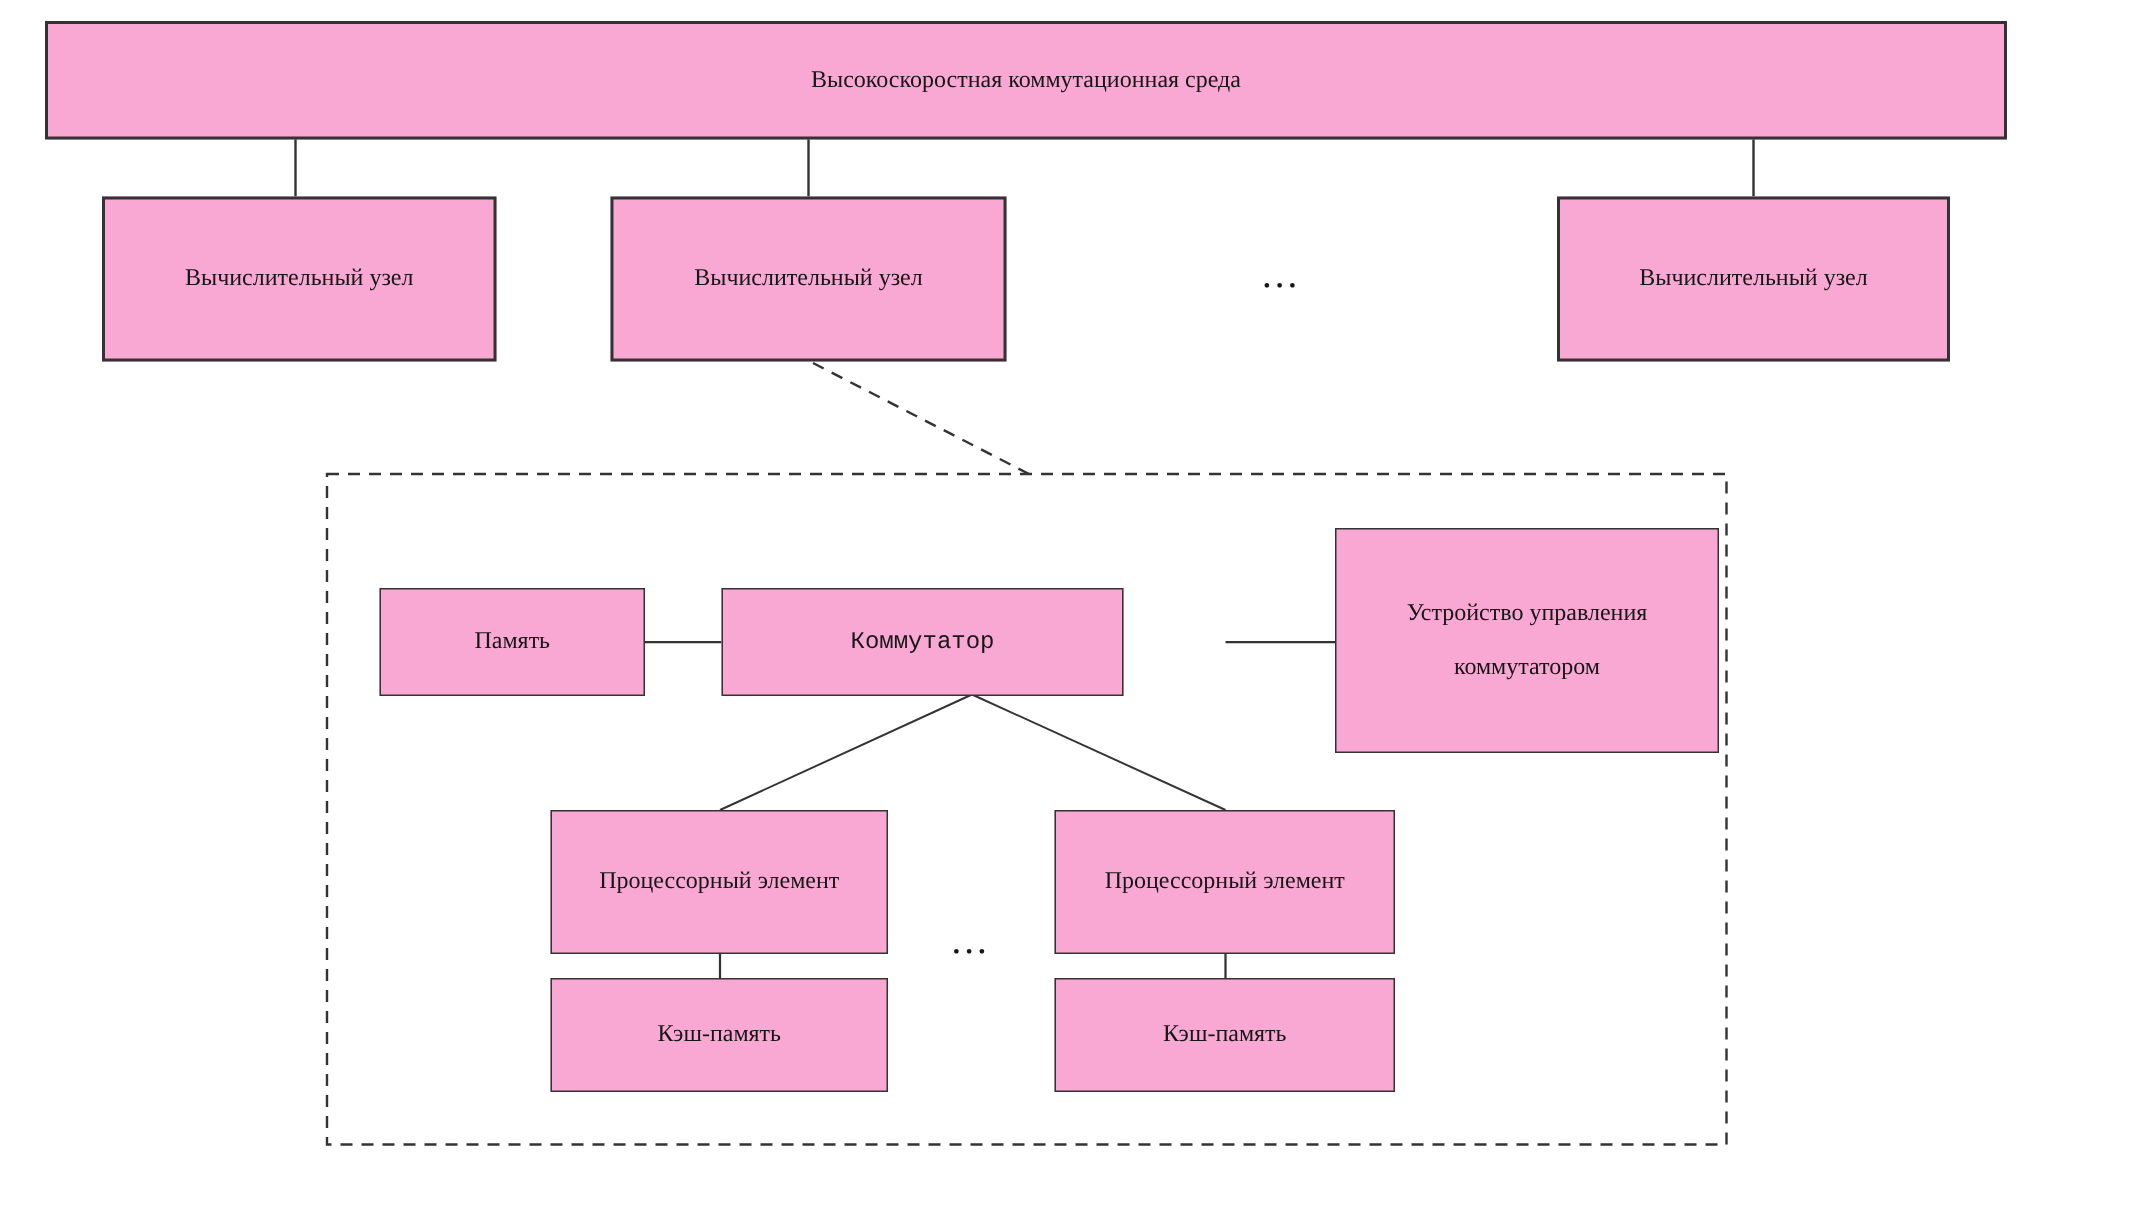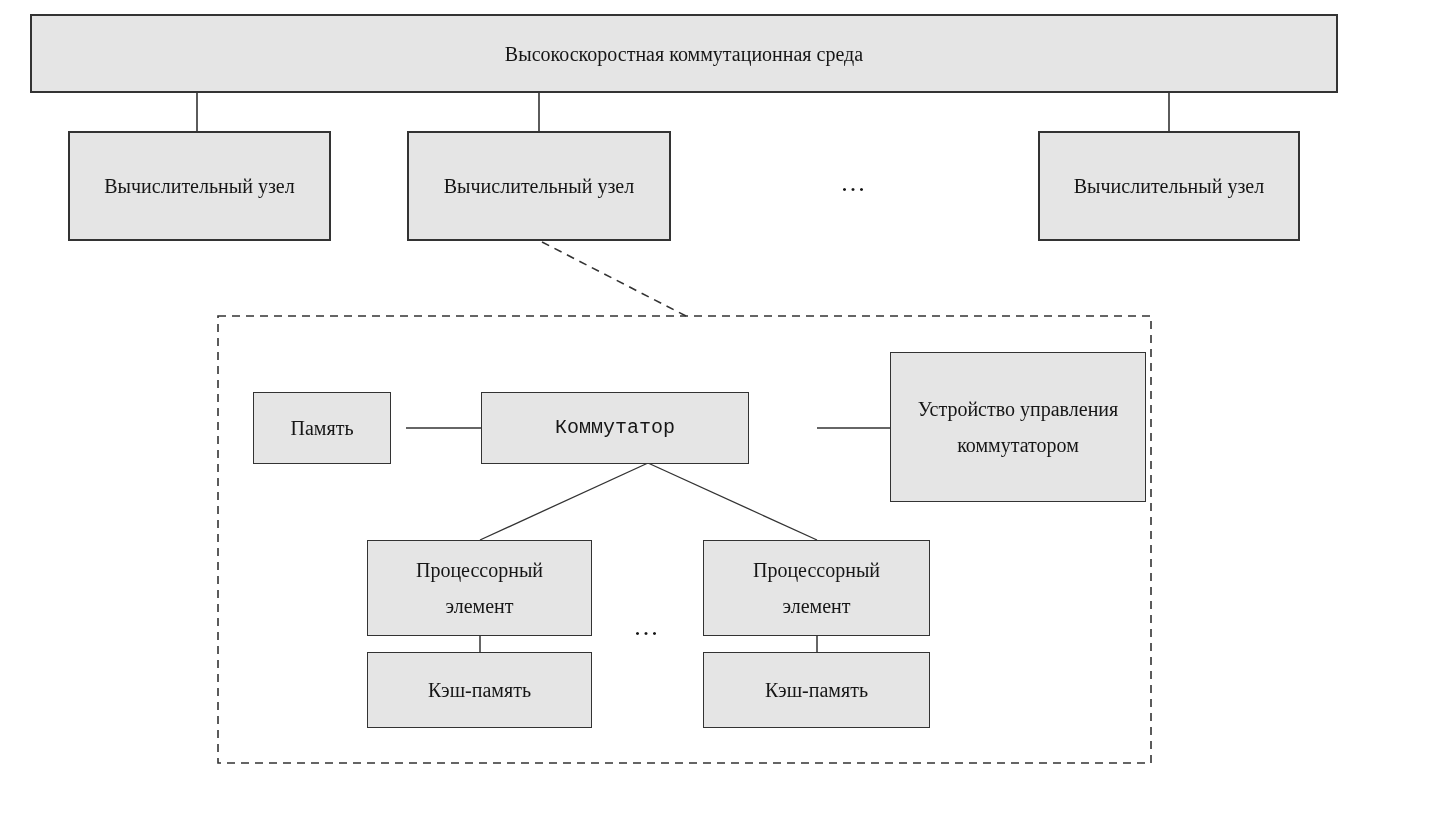--- a/index.html
+++ b/index.html
@@ -14,47 +14,47 @@
   }
   #lines {
     position: absolute;
     left: 0; top: 0;
     width: 1432px; height: 818px;
   }
   .box {
     position: absolute;
     box-sizing: border-box;
     border: 2px solid #333333;
-    background: #e5e5e5;
+    background: #f9a8d4;
     display: flex;
     align-items: center;
     justify-content: center;
     text-align: center;
-    font-size: 20px;
+    font-size: 16px;
     line-height: 36px;
   }
   .box.thin { border-width: 1.6px; }
   .ellipsis {
     position: absolute;
     font-size: 26px;
     line-height: 30px;
     text-align: center;
     width: 56px;
     letter-spacing: 2px;
   }
 
   
   .top-bar   { left: 30px;  top: 14px;  width: 1308px; height: 79px; }
   .node-1    { left: 68px;  top: 131px; width: 263px;  height: 110px; padding: 0 20px; }
   .node-2    { left: 407px; top: 131px; width: 264px;  height: 110px; padding: 0 20px; }
   .node-3    { left: 1038px;top: 131px; width: 262px;  height: 110px; padding: 0 20px; }
   .ellipsis-nodes { left: 826px; top: 168px; }
 
   
-  .memory    { left: 253px; top: 392px; width: 138px;  height: 72px; }
+  .memory    { left: 253px; top: 392px; width: 177px;  height: 72px; }
   .switch    { left: 481px; top: 392px; width: 268px;  height: 72px; font-family: Liberation Mono, monospace; }
   .controller{ left: 890px; top: 352px; width: 256px;  height: 150px; padding: 0 10px; }
   .pe-1      { left: 367px; top: 540px; width: 225px;  height: 96px; padding: 0 16px; }
   .pe-2      { left: 703px; top: 540px; width: 227px;  height: 96px; padding: 0 16px; }
   .cache-1   { left: 367px; top: 652px; width: 225px;  height: 76px; }
   .cache-2   { left: 703px; top: 652px; width: 227px;  height: 76px; }
   .ellipsis-pe { left: 619px; top: 612px; }
 </style>
 </head>
 <body>

